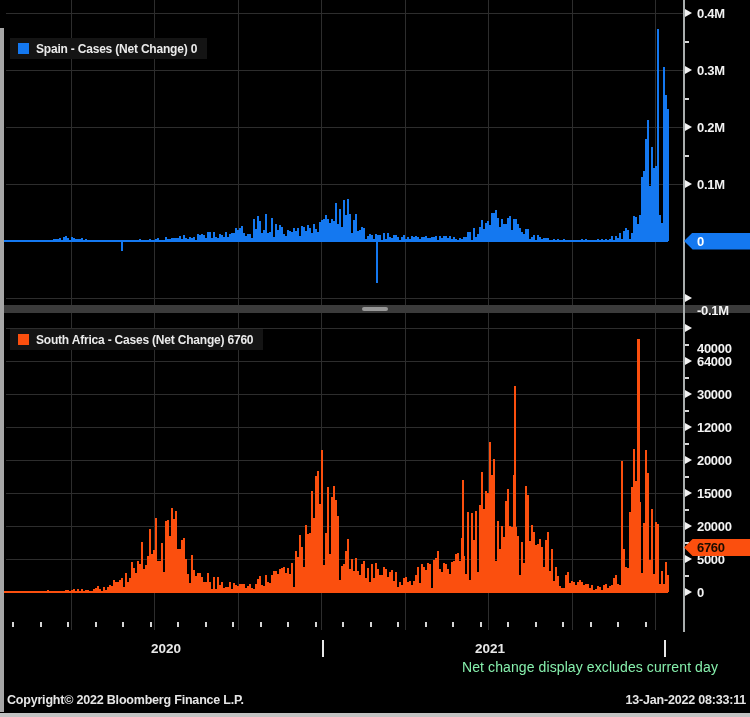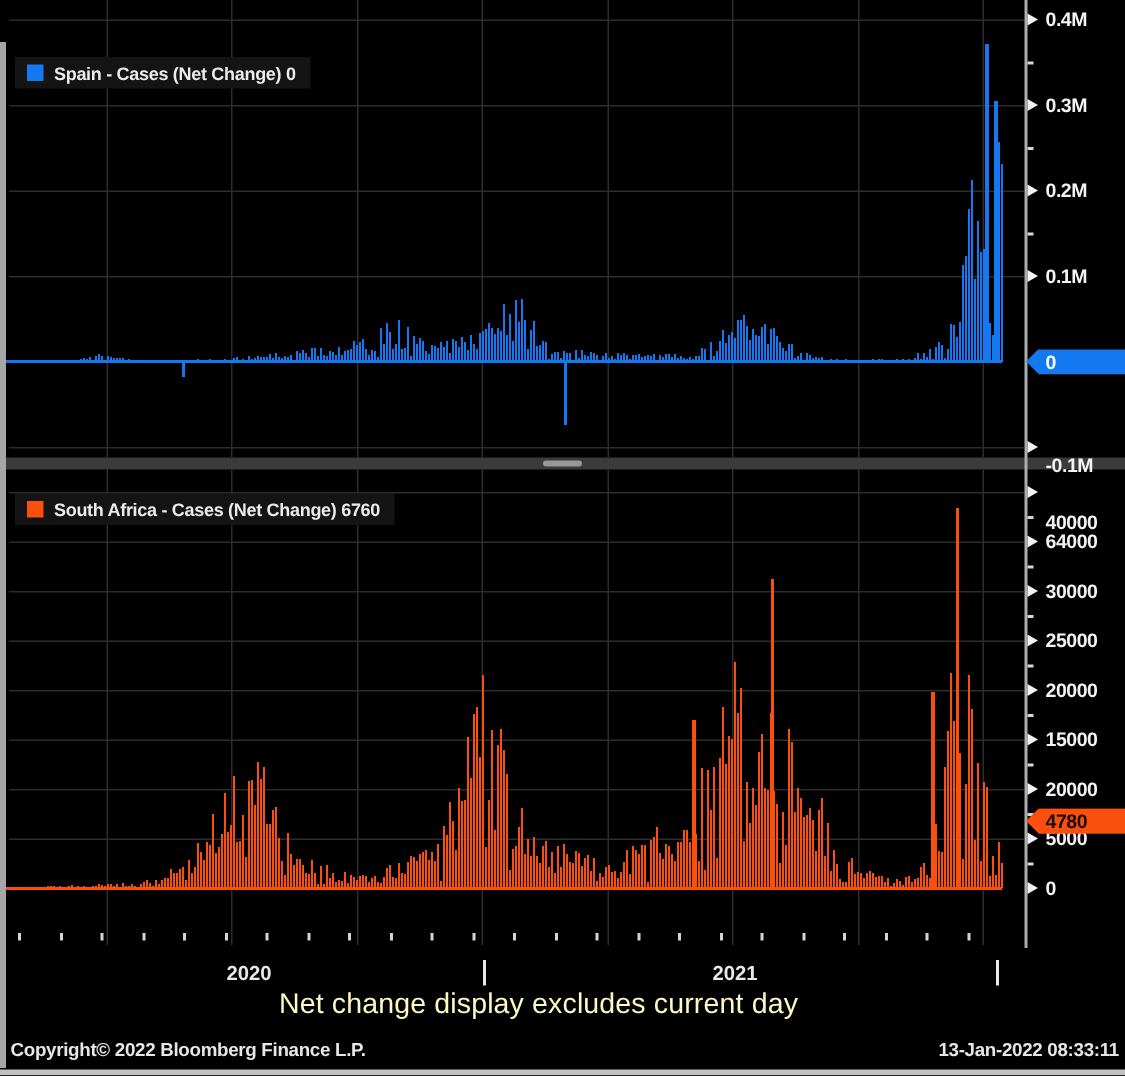--- a/index.html
+++ b/index.html
@@ -27,22 +27,22 @@
   .pennant{position:absolute;left:684px;width:66px;height:17px;z-index:7;
     clip-path:polygon(0 50%,13% 0,100% 0,100% 100%,13% 100%);
     display:flex;align-items:center;padding-left:13px;box-sizing:border-box;
     font-size:13px;font-weight:700;letter-spacing:-0.3px;}
   .divider{position:absolute;left:0;top:305px;width:750px;height:8px;background:#3b3b3b;z-index:3;}
   .divider-handle{position:absolute;left:362px;top:2px;width:26px;height:4px;background:#989898;border-radius:2px;}
   .month-tick{position:absolute;top:622px;width:2px;height:5px;background:#d5d5d5;}
   .year-tick{position:absolute;top:640px;width:2px;height:17px;background:#e8e8e8;}
   .year-label{position:absolute;top:641px;transform:translateX(-50%);
     font-size:13.5px;font-weight:700;color:#e9e9e9;}
-  .subtitle{position:absolute;left:0;top:659px;width:718px;text-align:center;
-    font-size:19px;color:#fef9c3;font-weight:400;letter-spacing:0.1px;}
+  .subtitle{position:absolute;left:0;top:659px;width:718px;text-align:right;
+    font-size:14px;color:#86efac;font-weight:400;letter-spacing:0.1px;}
   .footer{position:absolute;left:0;top:691px;width:750px;height:21px;background:#000;z-index:8;}
   .footer .copy{position:absolute;left:7px;top:2px;font-size:12.5px;font-weight:700;color:#e6e6e6;letter-spacing:-0.2px;}
   .footer .time{position:absolute;right:4px;top:2px;font-size:12.5px;font-weight:700;color:#e6e6e6;letter-spacing:-0.2px;}
   .chrome-left{position:absolute;left:0;top:28px;width:4px;height:684px;background:#a6a6a6;z-index:9;}
   .chrome-bottom{position:absolute;left:0;top:713px;width:750px;height:4px;background:#c2c2c2;z-index:9;}
 </style>
 </head>
 <body>
 
 <div class="stage">
@@ -401,21 +401,21 @@
       <div class="gridline-h" style="left: 6px; top: 493px; width: 677px;"></div>
       <div class="gridline-h" style="left: 6px; top: 526px; width: 677px;"></div>
       <div class="gridline-h" style="left: 6px; top: 559px; width: 677px;"></div>
       <div class="maj-tick" style="top: 328px;"></div>
       <div class="tick-label" style="top: 348px;">40000</div>
       <div class="maj-tick" style="top: 361px;"></div>
       <div class="tick-label" style="top: 361px;">64000</div>
       <div class="maj-tick" style="top: 394px;"></div>
       <div class="tick-label" style="top: 394px;">30000</div>
       <div class="maj-tick" style="top: 427px;"></div>
-      <div class="tick-label" style="top: 427px;">25000</div>
+      <div class="tick-label" style="top: 427px;">12000</div>
       <div class="maj-tick" style="top: 460px;"></div>
       <div class="tick-label" style="top: 460px;">20000</div>
       <div class="maj-tick" style="top: 493px;"></div>
       <div class="tick-label" style="top: 493px;">15000</div>
       <div class="maj-tick" style="top: 526px;"></div>
       <div class="tick-label" style="top: 526px;">20000</div>
       <div class="maj-tick" style="top: 559px;"></div>
       <div class="tick-label" style="top: 559px;">5000</div>
       <div class="maj-tick" style="top: 592px;"></div>
       <div class="tick-label" style="top: 592px;">0</div>
@@ -800,21 +800,21 @@
   </div>
   <div class="legend" style="left:10px;top:329px;">
     <span class="swatch" id="swatch-sa" style="background: rgb(251, 79, 14);"></span>
     <span class="label">South Africa - Cases (Net Change) 6760</span>
   </div>
 
   <div class="pennant" id="pennant-spain" style="top: 232.5px; background: rgb(20, 120, 240); color: rgb(255, 255, 255);">
     <span>0</span>
   </div>
   <div class="pennant" id="pennant-sa" style="top: 538.884px; background: rgb(251, 79, 14); color: rgb(26, 13, 0);">
-    <span>4780</span>
+    <span>6760</span>
   </div>
 
   <div class="year-label" id="yl-2020" style="left: 166px;">2020</div>
   <div class="year-label" id="yl-2021" style="left: 490px;">2021</div>
 
   <div class="subtitle">Net change display excludes current day</div>
 
   <div class="footer">
     <span class="copy">Copyright© 2022 Bloomberg Finance L.P.</span>
     <span class="time">13-Jan-2022 08:33:11</span>

